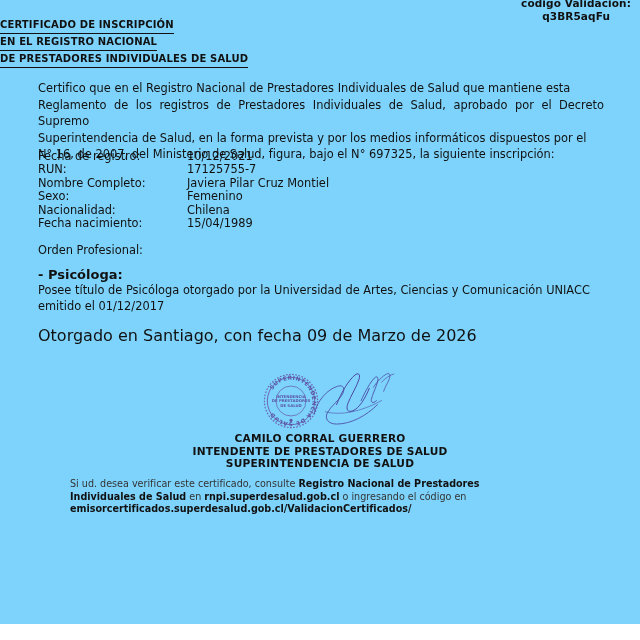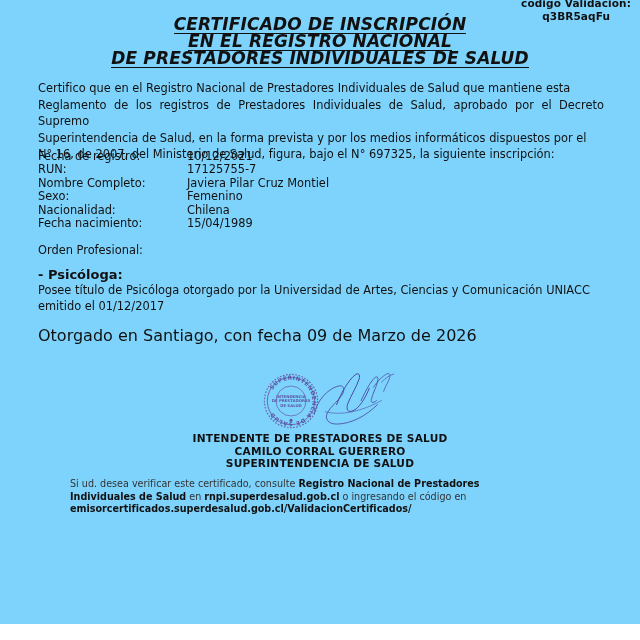--- a/index.html
+++ b/index.html
@@ -37,26 +37,24 @@
     color: #111111;
     letter-spacing: 0.1px;
   }
 
   
   .title-block {
     position: absolute;
     top: 17px;
     left: 0;
     width: 640px;
-    text-align: center;
-    font-size: 17px;
+    font-size: 10px;
     font-weight: bold;
     line-height: 15.5px;
     letter-spacing: 0.15px;
-    font-style: italic;
   }
   .title-block .tline {
     display: inline-block;
     border-bottom: 1.6px solid #111111;
     padding-bottom: 0px;
   }
   .title-block .trow { display: block; margin-bottom: 0.5px; }
 
   
   .intro {
@@ -251,22 +249,22 @@
         <path d="M100,70 C108,52 118,34 126,26 C131,21 135,24 132,34 C129,45 122,58 120,68 C119,75 124,76 130,70" stroke-width="1.6"></path>
         <path d="M124,44 C132,32 142,22 150,18 C156,15 158,20 155,28 C152,36 146,45 144,52" stroke-width="1.4"></path>
         <path d="M140,34 C148,26 156,20 164,18" stroke-width="1.2"></path>
         <path d="M30,92 C60,100 100,92 140,70" stroke-width="1.1"></path>
       </g>
     </svg>
 
   </div>
 
   <div class="signatory">
+    <span>CAMILO CORRAL GUERRERO</span>
     <span>INTENDENTE DE PRESTADORES DE SALUD</span>
-    <span>CAMILO CORRAL GUERRERO</span>
     <span>SUPERINTENDENCIA DE SALUD</span>
   </div>
 
   <div class="footer">
     <span class="fline"><span>Si ud. desea verificar este certificado, consulte </span><b>Registro Nacional de Prestadores</b></span>
     <span class="fline"><b>Individuales de Salud</b><span> en </span><b>rnpi.superdesalud.gob.cl</b><span> o ingresando el código en</span></span>
     <span class="fline"><b>emisorcertificados.superdesalud.gob.cl/ValidacionCertificados/</b></span>
   </div>
 
 </div>

